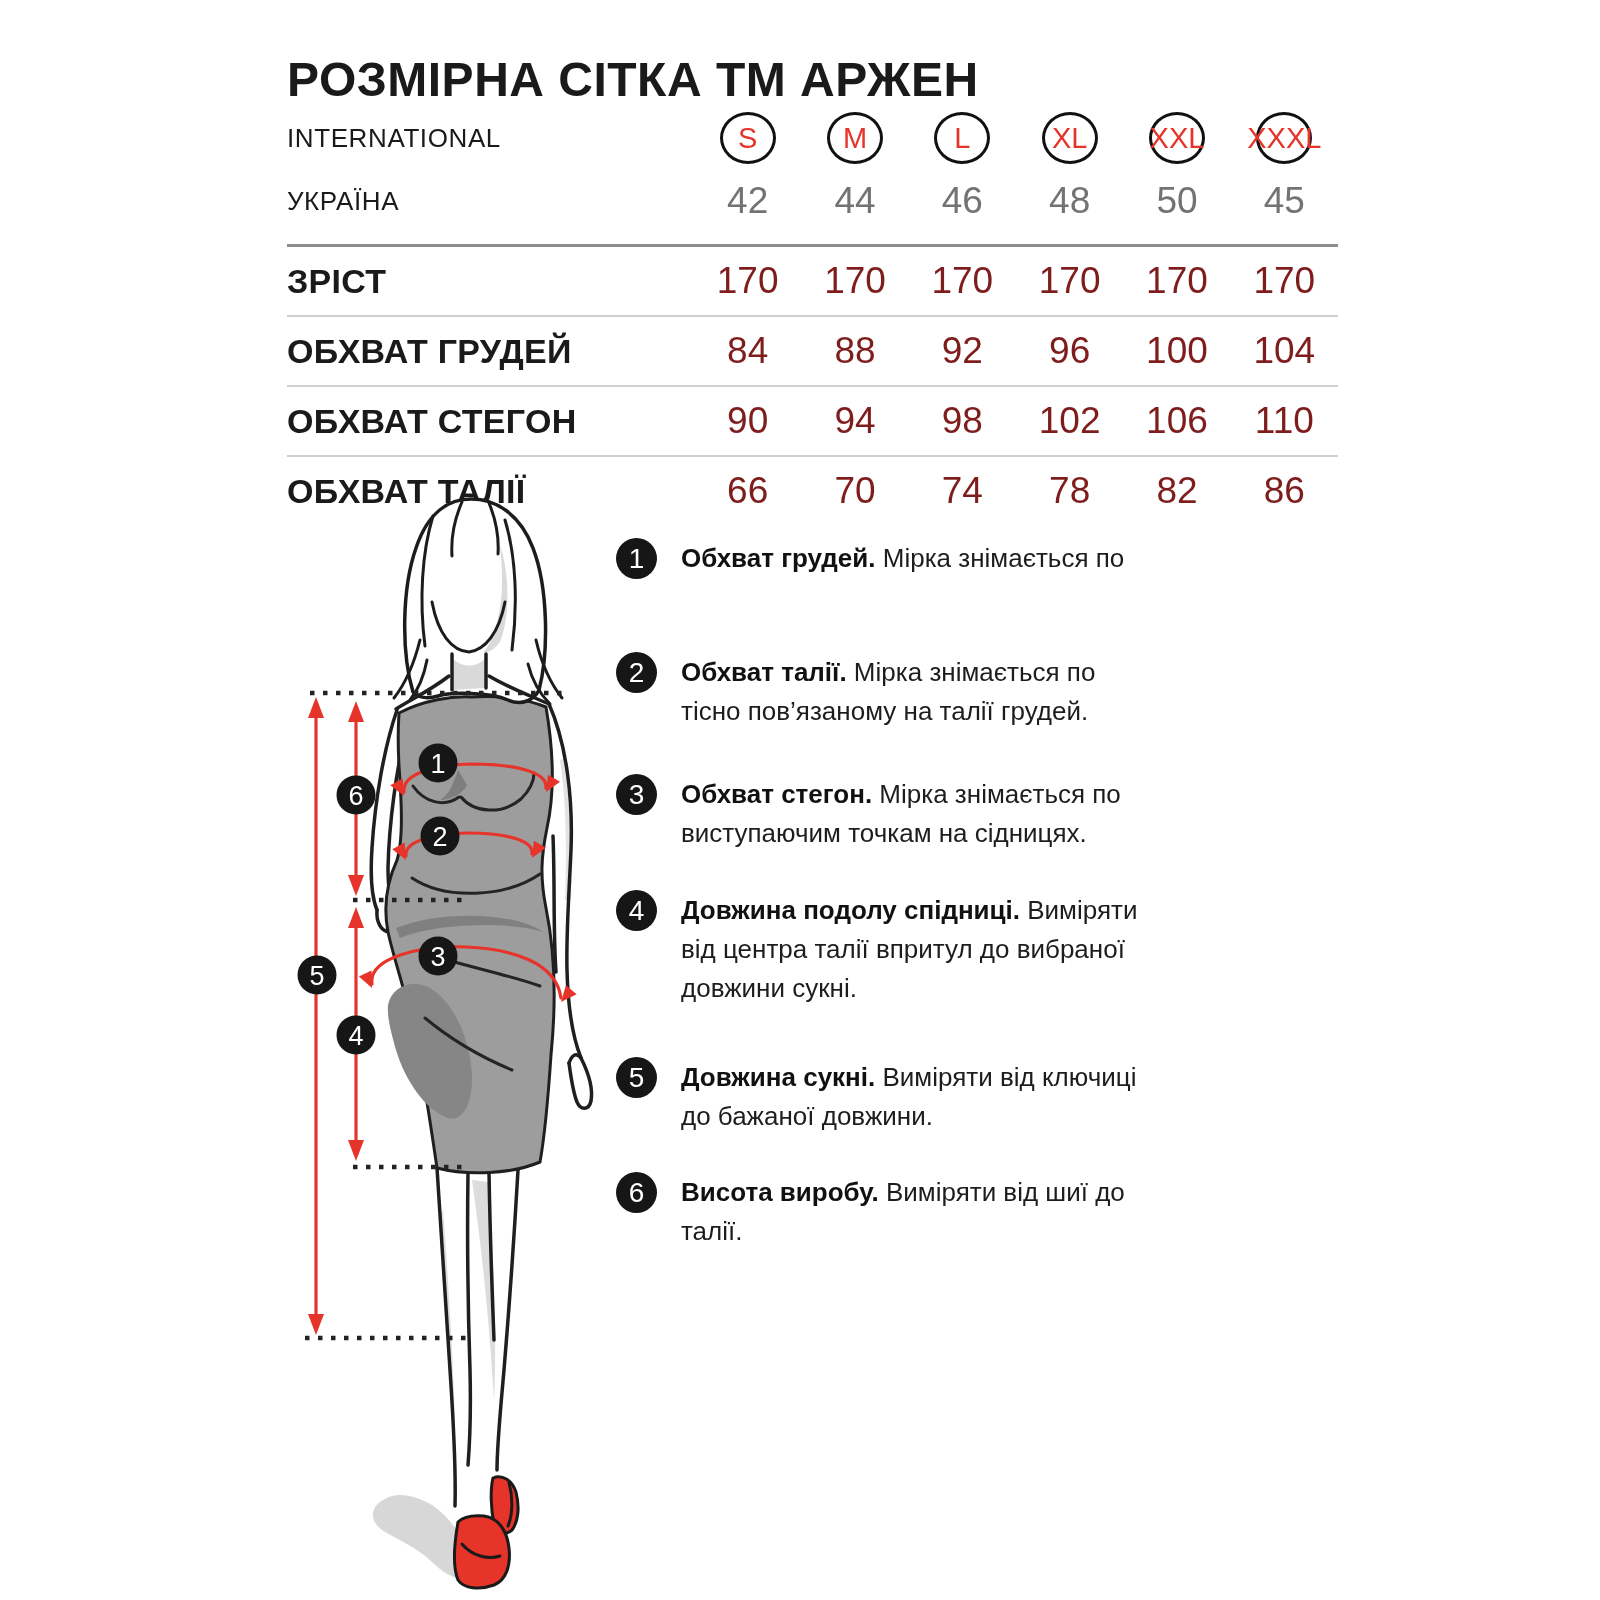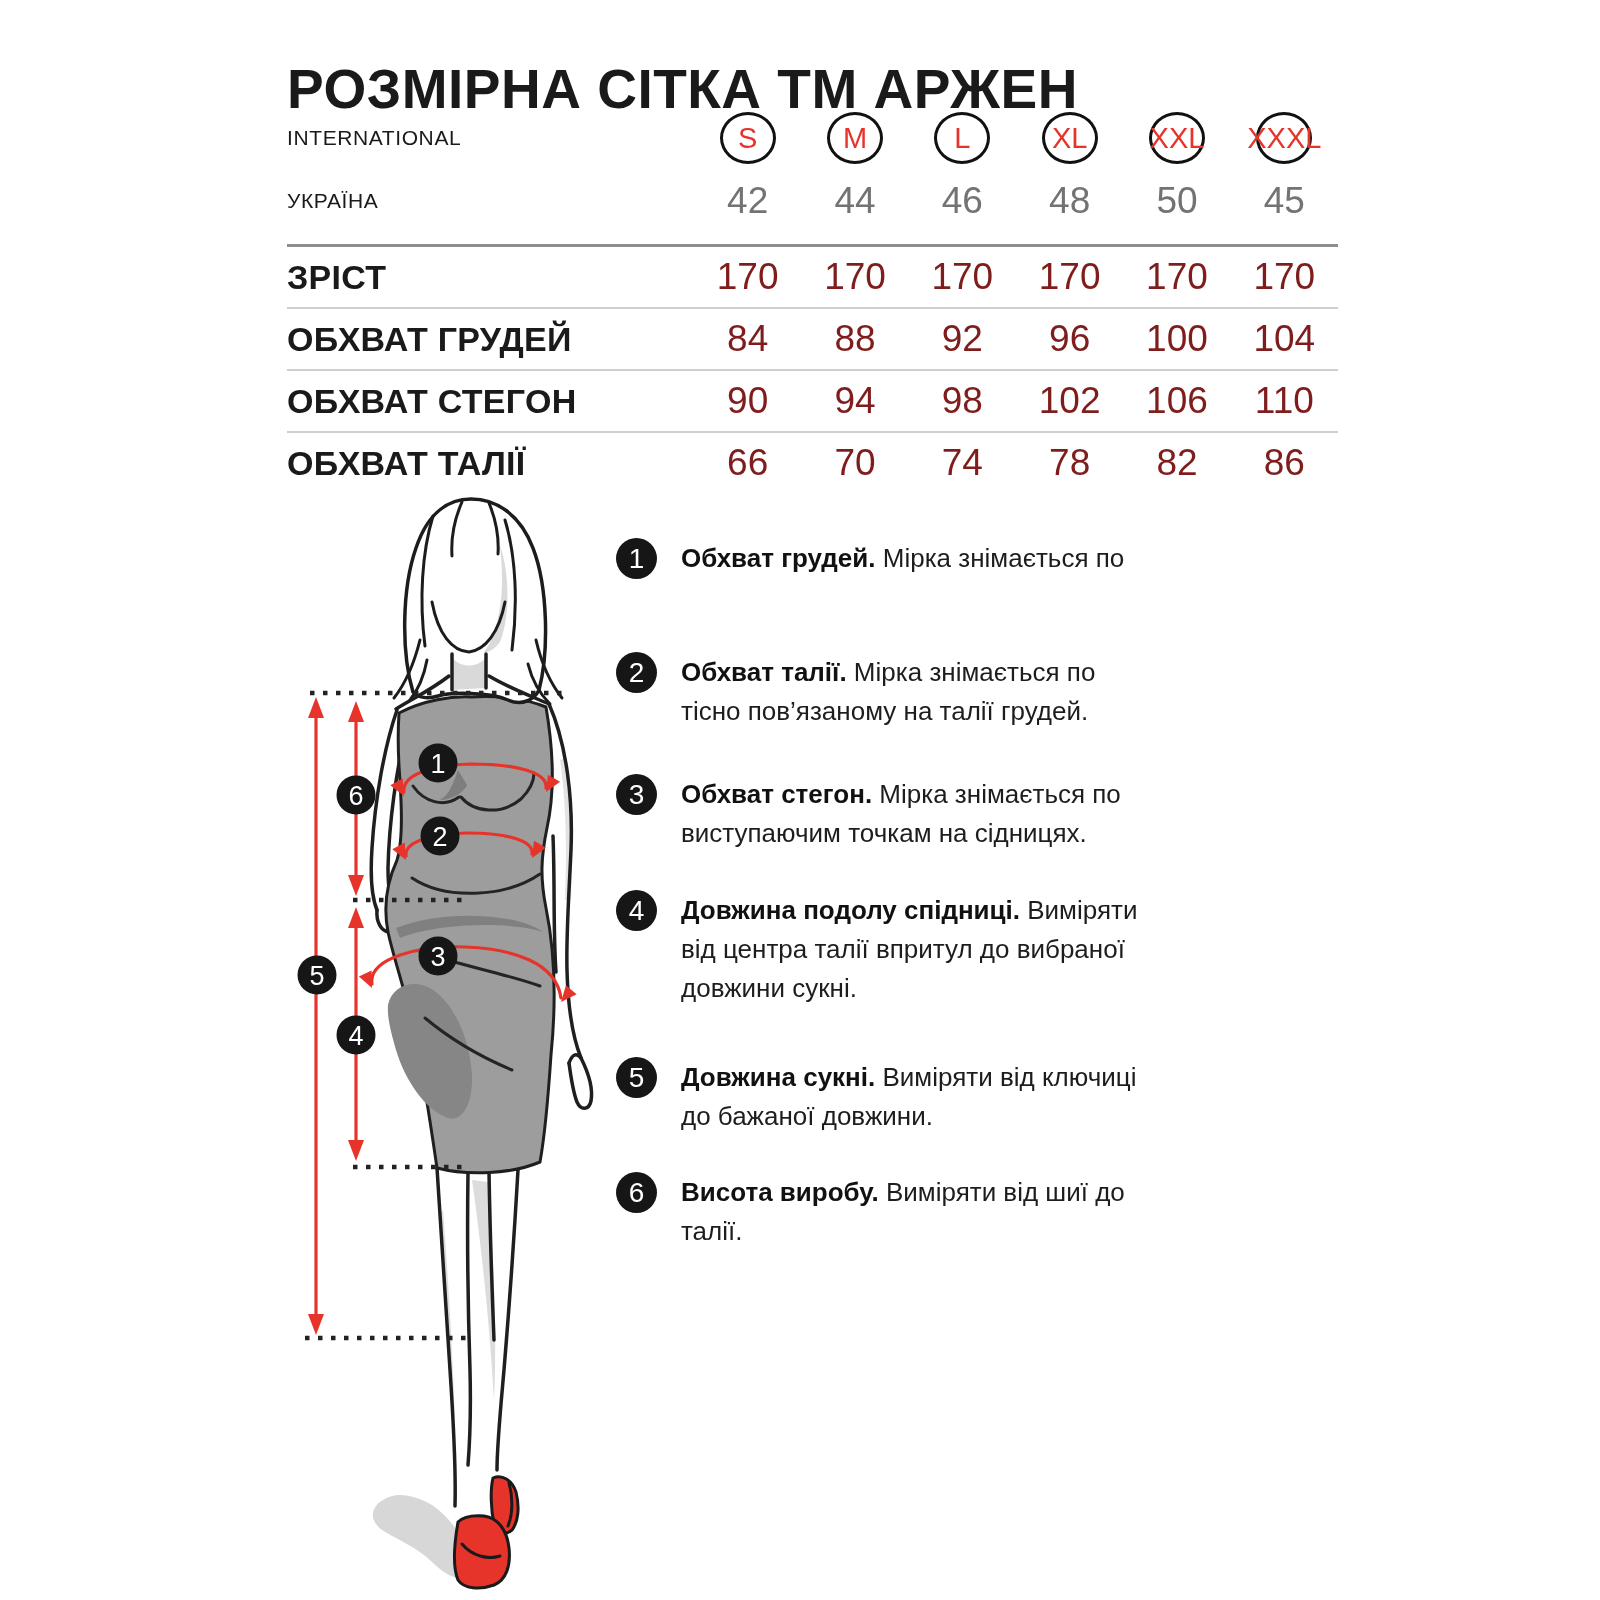--- a/index.html
+++ b/index.html
@@ -4,31 +4,31 @@
 <style>
   html,body{margin:0;padding:0;}
   body{
     width:1600px;height:1600px;position:relative;overflow:hidden;
     background:#ffffff;color:#1a1a1a;
     font-family:"Liberation Sans", sans-serif;
   }
   .abs{position:absolute;}
   .title{
     position:absolute;left:287px;top:20px;
-    font-size:55px;font-weight:700;letter-spacing:.5px;white-space:nowrap;
+    font-size:48px;font-weight:700;letter-spacing:.5px;white-space:nowrap;
   }
   
   .size-table{position:absolute;left:287px;top:106px;width:1051px;}
   .trow{display:flex;align-items:center;}
   .trow .lbl{width:407px;font-size:34px;font-weight:700;letter-spacing:.3px;white-space:nowrap;}
-  .row-int .lbl,.row-ukr .lbl{font-weight:400;font-size:21px;letter-spacing:.6px;}
+  .row-int .lbl,.row-ukr .lbl{font-weight:400;font-size:26px;letter-spacing:.6px;}
   .trow .cell{flex:1;display:flex;justify-content:center;align-items:center;}
   .row-int{height:64px;}
   .row-ukr{height:62px;margin-bottom:12px;}
-  .row-data{height:60px;}
+  .row-data{height:68px;}
   .ukr-val{font-size:37px;color:#737373;}
   .g-val{font-size:37px;color:#7f1d1d;}
   .divider{height:0;border-top:2px solid #cfcfcf;}
   .divider.strong{border-top:3px solid #8e8e8e;}
   .sizecircle{
     width:50px;height:46px;border:3px solid #111;border-radius:50%;
     display:flex;justify-content:center;align-items:center;
     font-size:29px;color:#e7342a;white-space:nowrap;overflow:visible;
   }
   

